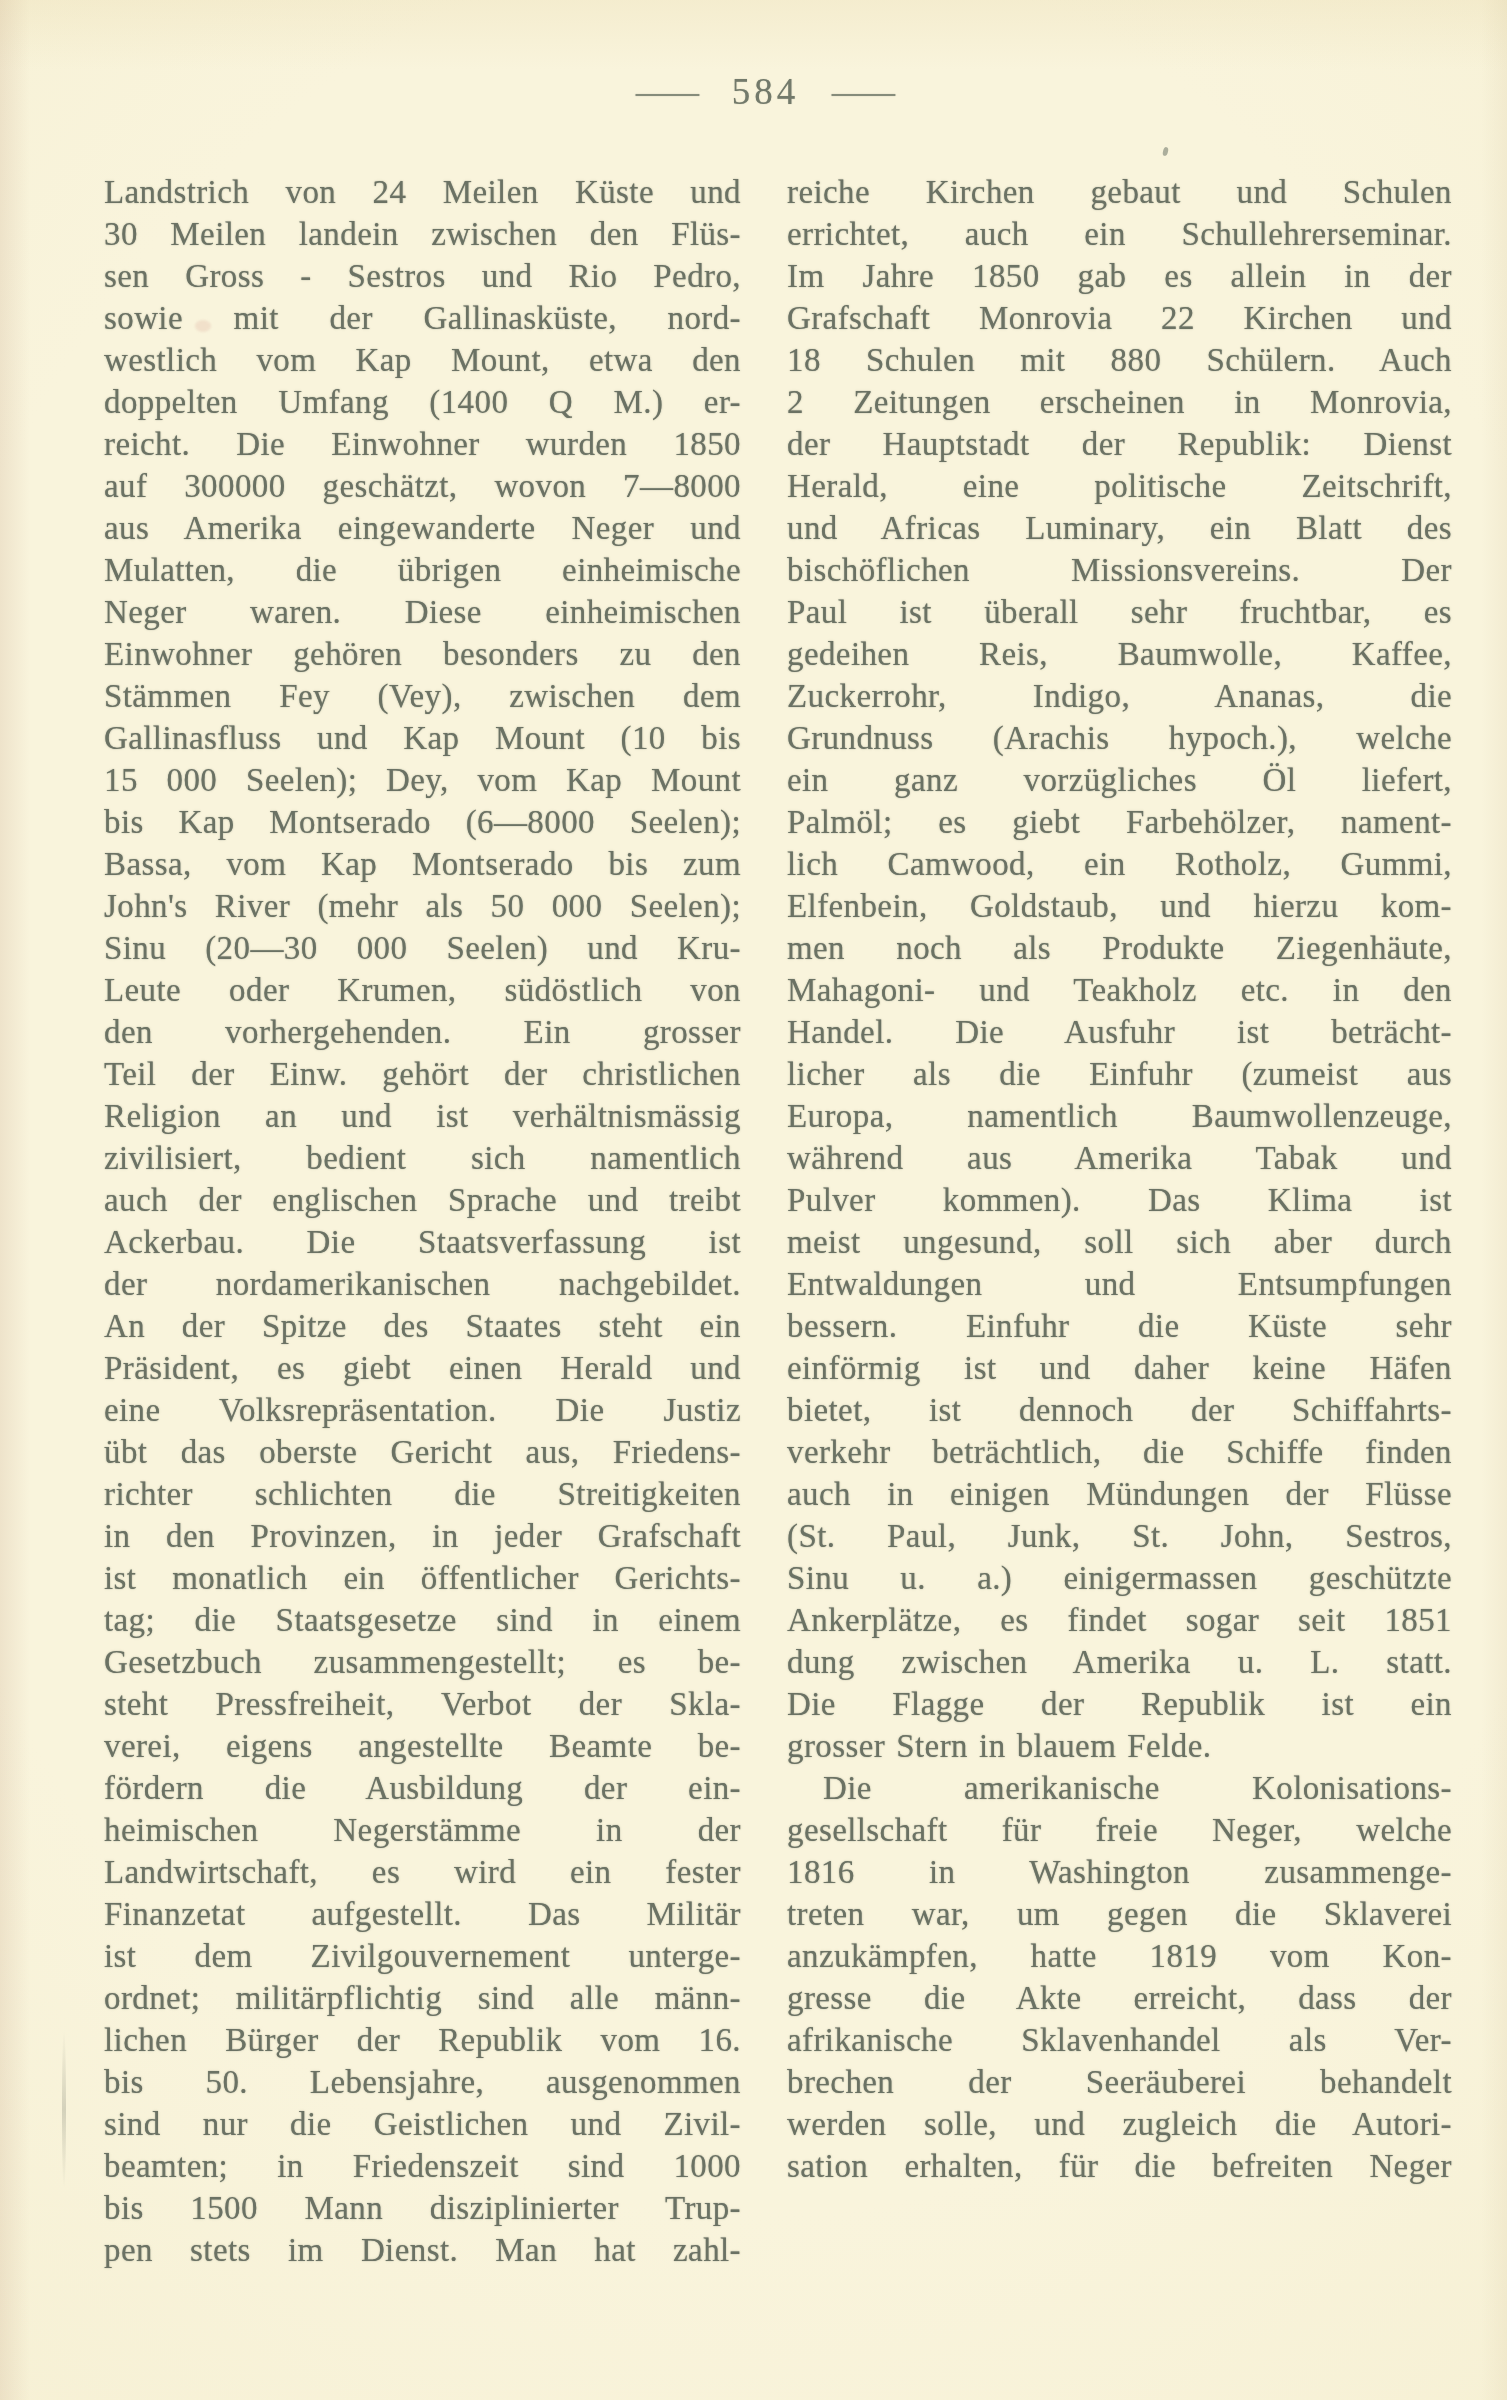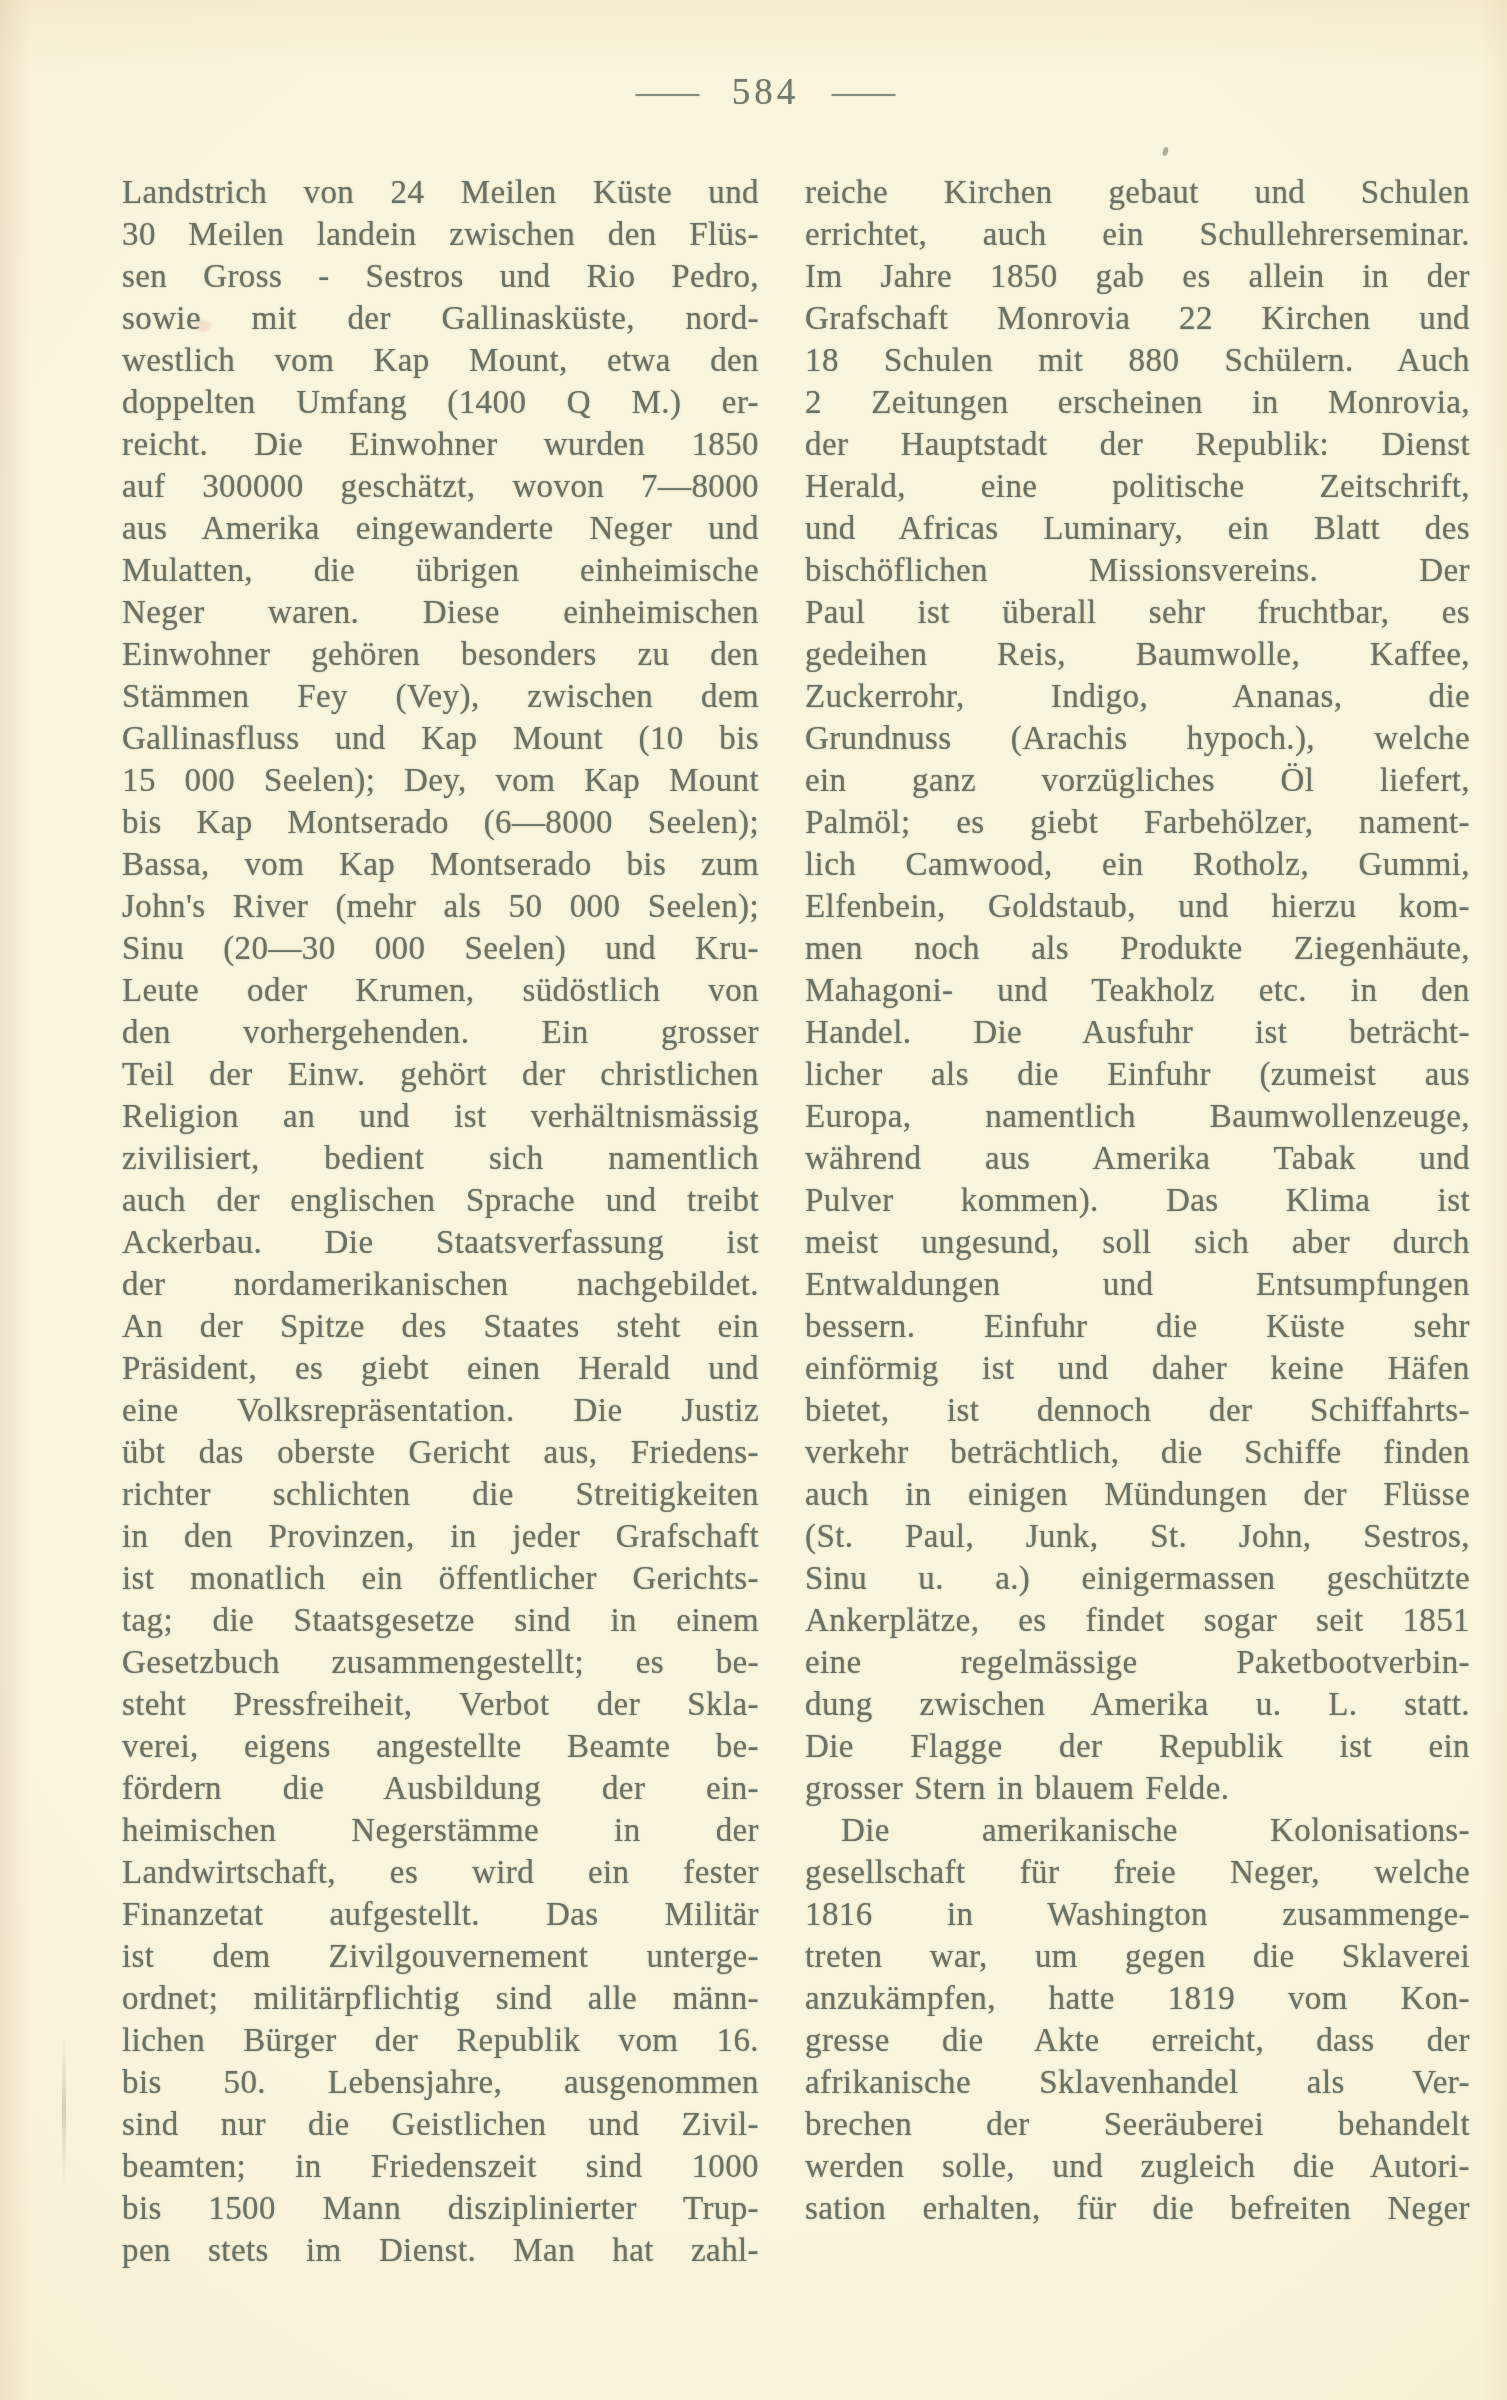--- a/index.html
+++ b/index.html
@@ -17,21 +17,21 @@
   .page-header{
     position:absolute;top:70px;left:12px;width:100%;
     display:flex;justify-content:center;align-items:center;gap:46px;
     font-size:37px;color:#737a6b;
     text-shadow:0 0 1px rgba(115,122,107,0.55);
   }
   .header-dash{display:inline-block;transform:scaleX(1.7);opacity:0.85;}
   .page-number{letter-spacing:4px;}
   .columns{
     position:absolute;top:171px;left:104px;
-    display:flex;gap:46px;margin-left:18px;
+    display:flex;gap:46px;
   }
   .column{color:#6b7264;}
   .column.left{width:637px;}
   .column.right{width:665px;}
   .line{
     font-size:33px;line-height:42px;height:42px;
     text-align:justify;text-align-last:justify;
     letter-spacing:0.4px;word-spacing:2.5px;
     white-space:nowrap;overflow:visible;
     text-shadow:0 0 1px rgba(107,114,100,0.60), 0 0 2.5px rgba(107,114,100,0.22);
@@ -137,21 +137,20 @@
         <div class="line">meist ungesund, soll sich aber durch</div>
         <div class="line">Entwaldungen und Entsumpfungen</div>
         <div class="line">bessern. Einfuhr die Küste sehr</div>
         <div class="line">einförmig ist und daher keine Häfen</div>
         <div class="line">bietet, ist dennoch der Schiffahrts-</div>
         <div class="line">verkehr beträchtlich, die Schiffe finden</div>
         <div class="line">auch in einigen Mündungen der Flüsse</div>
         <div class="line">(St. Paul, Junk, St. John, Sestros,</div>
         <div class="line">Sinu u. a.) einigermassen geschützte</div>
         <div class="line">Ankerplätze, es findet sogar seit 1851</div>
-        <div class="line">eine regelmässige Paketbootverbin-</div>
         <div class="line">dung zwischen Amerika u. L. statt.</div>
         <div class="line">Die Flagge der Republik ist ein</div>
         <div class="line no-just">grosser Stern in blauem Felde.</div>
         <div class="line indent">Die amerikanische Kolonisations-</div>
         <div class="line">gesellschaft für freie Neger, welche</div>
         <div class="line">1816 in Washington zusammenge-</div>
         <div class="line">treten war, um gegen die Sklaverei</div>
         <div class="line">anzukämpfen, hatte 1819 vom Kon-</div>
         <div class="line">gresse die Akte erreicht, dass der</div>
         <div class="line">afrikanische Sklavenhandel als Ver-</div>

